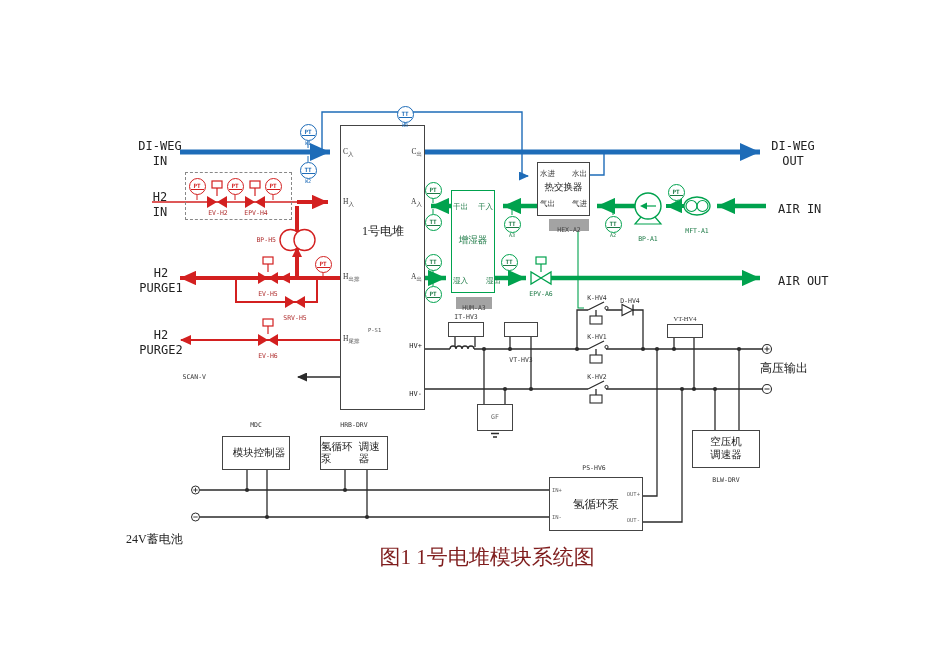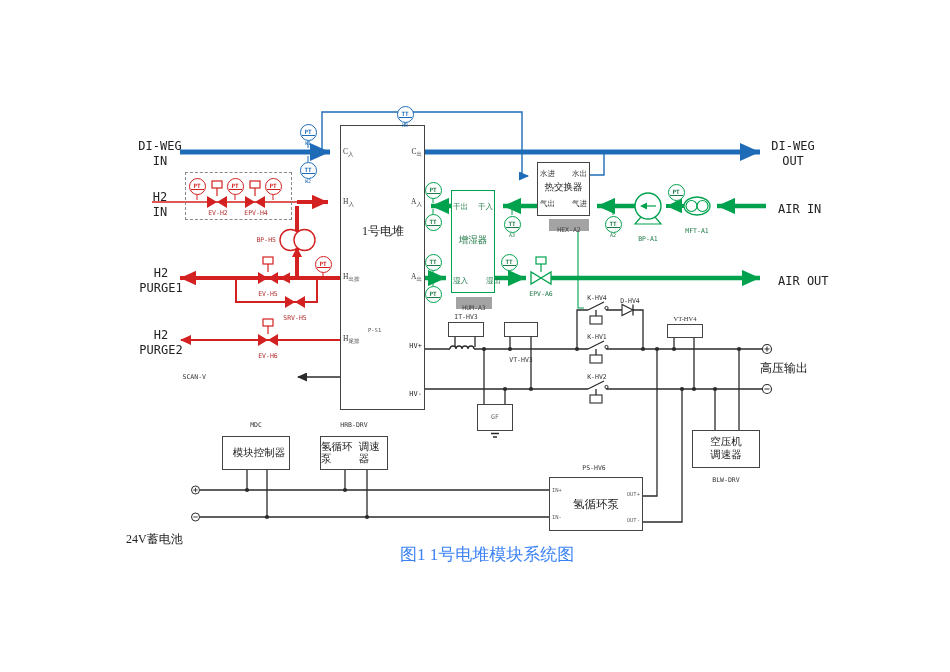--- a/index.html
+++ b/index.html
@@ -320,15 +320,15 @@
 <div class="bub c-g" style="left:424.5px;top:213.5px;"><span>TT</span><i class="chord"></i></div>
 <div class="bub c-g" style="left:503.5px;top:215.5px;"><span>TT</span><i class="chord"></i></div>
 <div class="btag" style="left:502px;top:232px;color:#1d7a46;">A3</div>
 <div class="bub c-g" style="left:604.5px;top:215.5px;"><span>TT</span><i class="chord"></i></div>
 <div class="btag" style="left:603px;top:232px;color:#1d7a46;">A2</div>
 <div class="bub c-g" style="left:667.5px;top:183.5px;"><span>PT</span><i class="chord"></i></div>
 <div class="bub c-g" style="left:424.5px;top:253.5px;"><span>TT</span><i class="chord"></i></div>
 <div class="bub c-g" style="left:424.5px;top:285.5px;"><span>PT</span><i class="chord"></i></div>
 <div class="bub c-g" style="left:500.5px;top:253.5px;"><span>TT</span><i class="chord"></i></div>
 
-<div class="abs cjk ctr" style="left:287px;top:543px;width:400px;font-size:17px;color:#3b82f6;">图1 1号电堆模块系统图</div>
+<div class="abs cjk ctr" style="left:287px;top:543px;width:400px;font-size:21px;color:#7f1d1d;">图1 1号电堆模块系统图</div>
 
 </div>
 
 </body></html>

